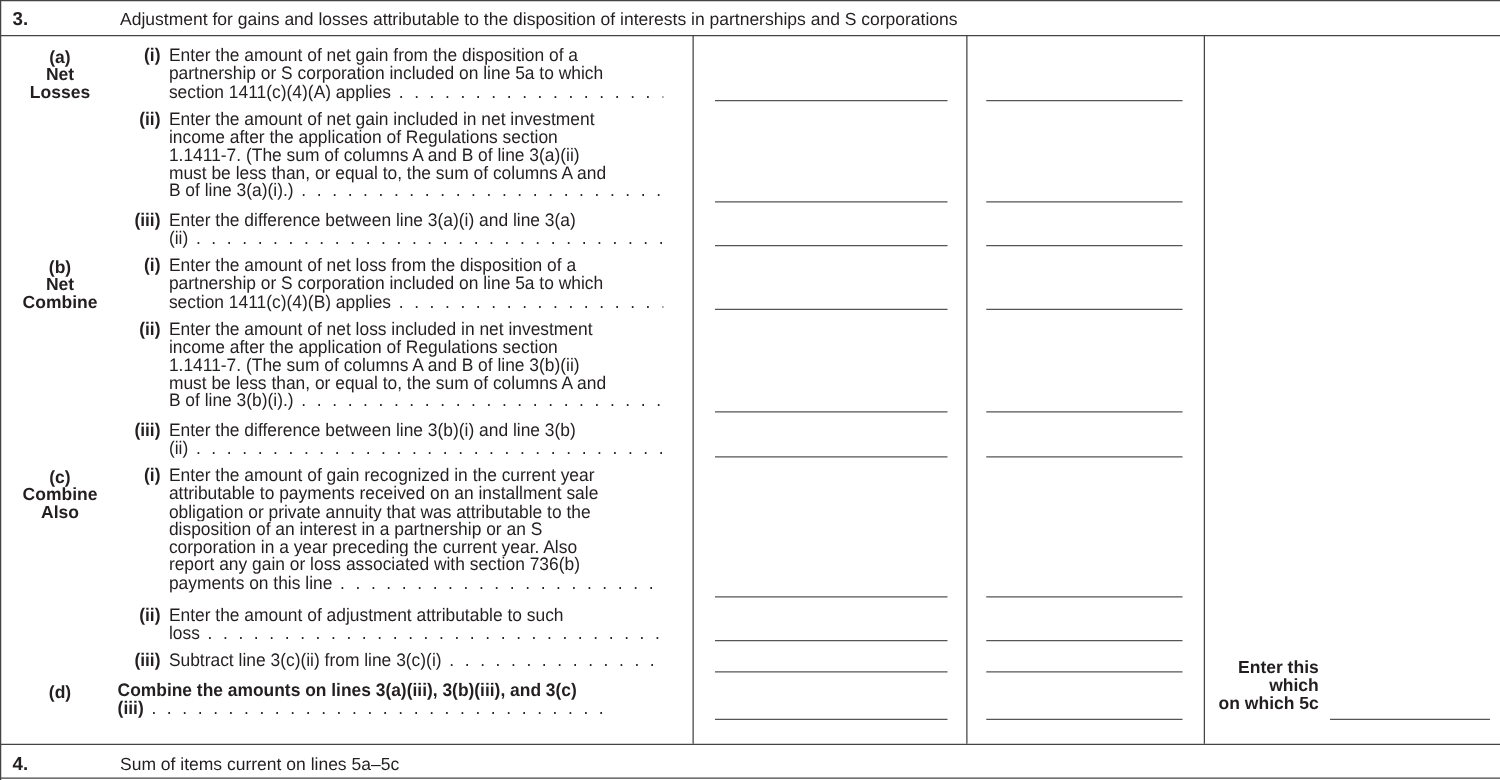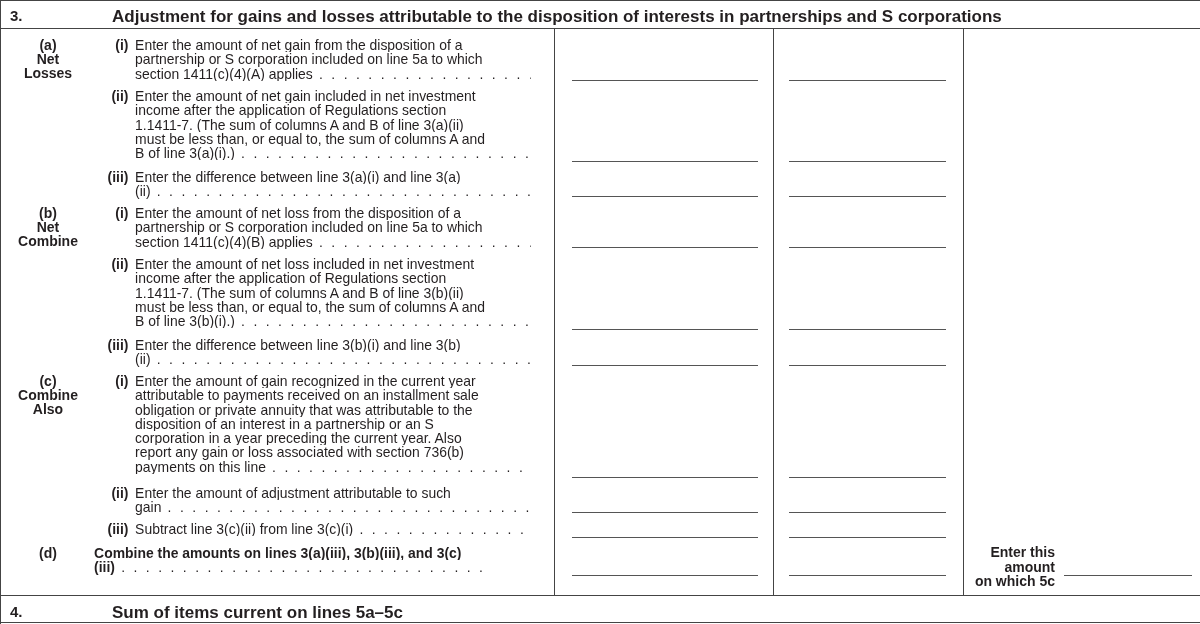--- a/index.html
+++ b/index.html
@@ -5,21 +5,21 @@
   html, body { margin: 0; padding: 0; background: #ffffff; }
   body {
     width: 1200px; height: 624px; position: relative; overflow: hidden;
     font-family: "Liberation Sans", sans-serif; color: #231f20;
   }
   .hline { position: absolute; height: 0; border-top: 1.5px solid #444; }
   .vline { position: absolute; width: 0; border-left: 1.5px solid #444; }
   .ans { position: absolute; height: 0; border-top: 1.2px solid #555; }
 
   .linenum { position: absolute; left: 10px; font-weight: bold; font-size: 15px; }
-  .heading { position: absolute; left: 112px; font-weight: bold; font-size: 17px; white-space: nowrap; }
+  .heading { position: absolute; left: 96px; font-weight: normal; font-size: 14px; white-space: nowrap; }
 
   .grp { position: absolute; left: 0; width: 96px; text-align: center;
          font-weight: bold; font-size: 14px; line-height: 14px; }
 
   .item { position: absolute; left: 90px; width: 460px; font-size: 14.5px; line-height: 14.3px;
           transform: scaleX(0.96); transform-origin: left top; }
   .item .rn { position: absolute; left: 0; width: 40px; text-align: right; font-weight: bold; }
   .item .tx { position: absolute; left: 47px; width: 412px; }
   .item .tx span.line { display: block; white-space: nowrap; overflow: hidden; }
   .dots::after {
@@ -122,40 +122,40 @@
     <span class="line">disposition of an interest in a partnership or an S</span>
     <span class="line">corporation in a year preceding the current year. Also</span>
     <span class="line">report any gain or loss associated with section 736(b)</span>
     <span class="line"><span>payments on this line</span><span class="dots"></span></span>
   </div>
 </div>
 <div class="item" style="top:486px;">
   <span class="rn">(ii)</span>
   <div class="tx">
     <span class="line">Enter the amount of adjustment attributable to such</span>
-    <span class="line"><span>gain</span><span class="dots"></span></span>
+    <span class="line"><span>loss</span><span class="dots"></span></span>
   </div>
 </div>
 <div class="item" style="top:522px;">
   <span class="rn">(iii)</span>
   <div class="tx">
     <span class="line"><span>Subtract line 3(c)(ii) from line 3(c)(i)</span><span class="dots"></span></span>
   </div>
 </div>
 
 <div class="grp" style="top:546px;">(d)</div>
 <div class="item bold" style="top:546px;left:48px;">
   <div class="tx" style="left:48px;">
     <span class="line">Combine the amounts on lines 3(a)(iii), 3(b)(iii), and 3(c)</span>
     <span class="line"><span>(iii)</span><span class="dots" style="font-weight:normal;"></span></span>
   </div>
 </div>
-<div class="enter-note" style="top:545px;">
+<div class="enter-note" style="top:526px;">
   <div>Enter this</div>
-  <div>amount</div>
+  <div>which</div>
   <div>on which 5c</div>
 </div>
 
 <div class="ans" style="left:572px;width:186px;top:80px;"></div>
 <div class="ans" style="left:572px;width:186px;top:161px;"></div>
 <div class="ans" style="left:572px;width:186px;top:196px;"></div>
 <div class="ans" style="left:572px;width:186px;top:247px;"></div>
 <div class="ans" style="left:572px;width:186px;top:329px;"></div>
 <div class="ans" style="left:572px;width:186px;top:365px;"></div>
 <div class="ans" style="left:572px;width:186px;top:477px;"></div>

